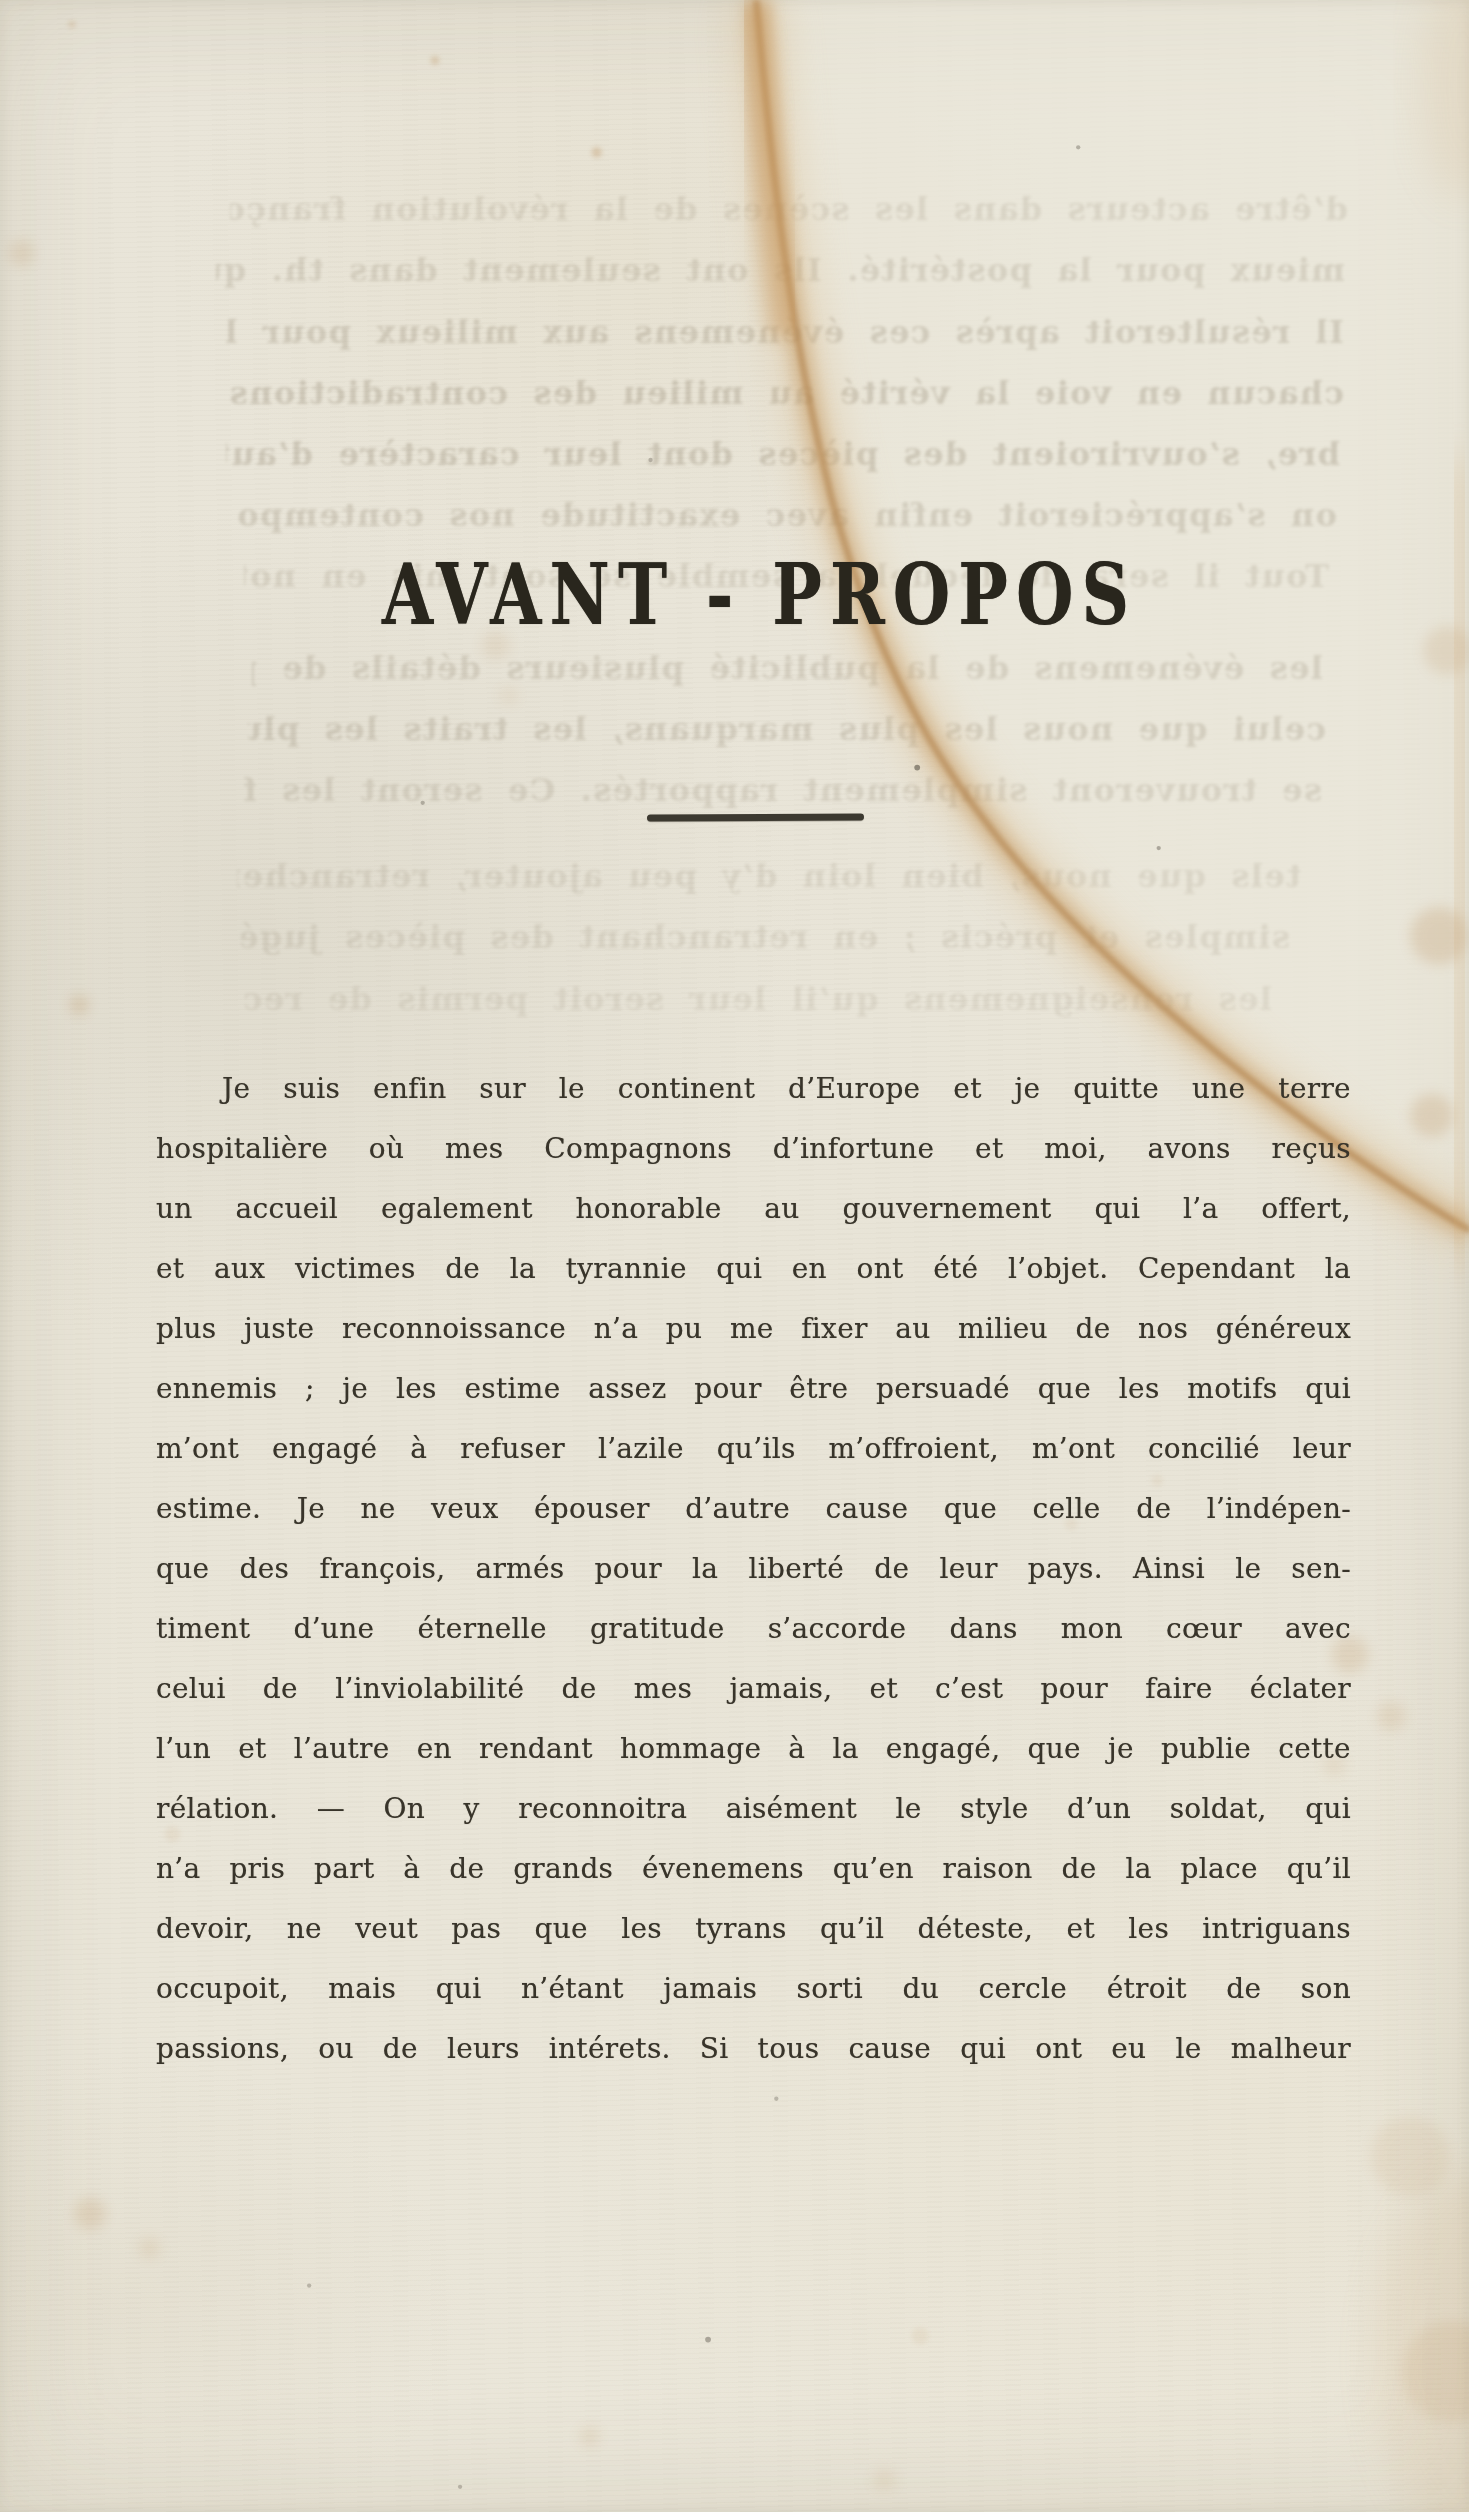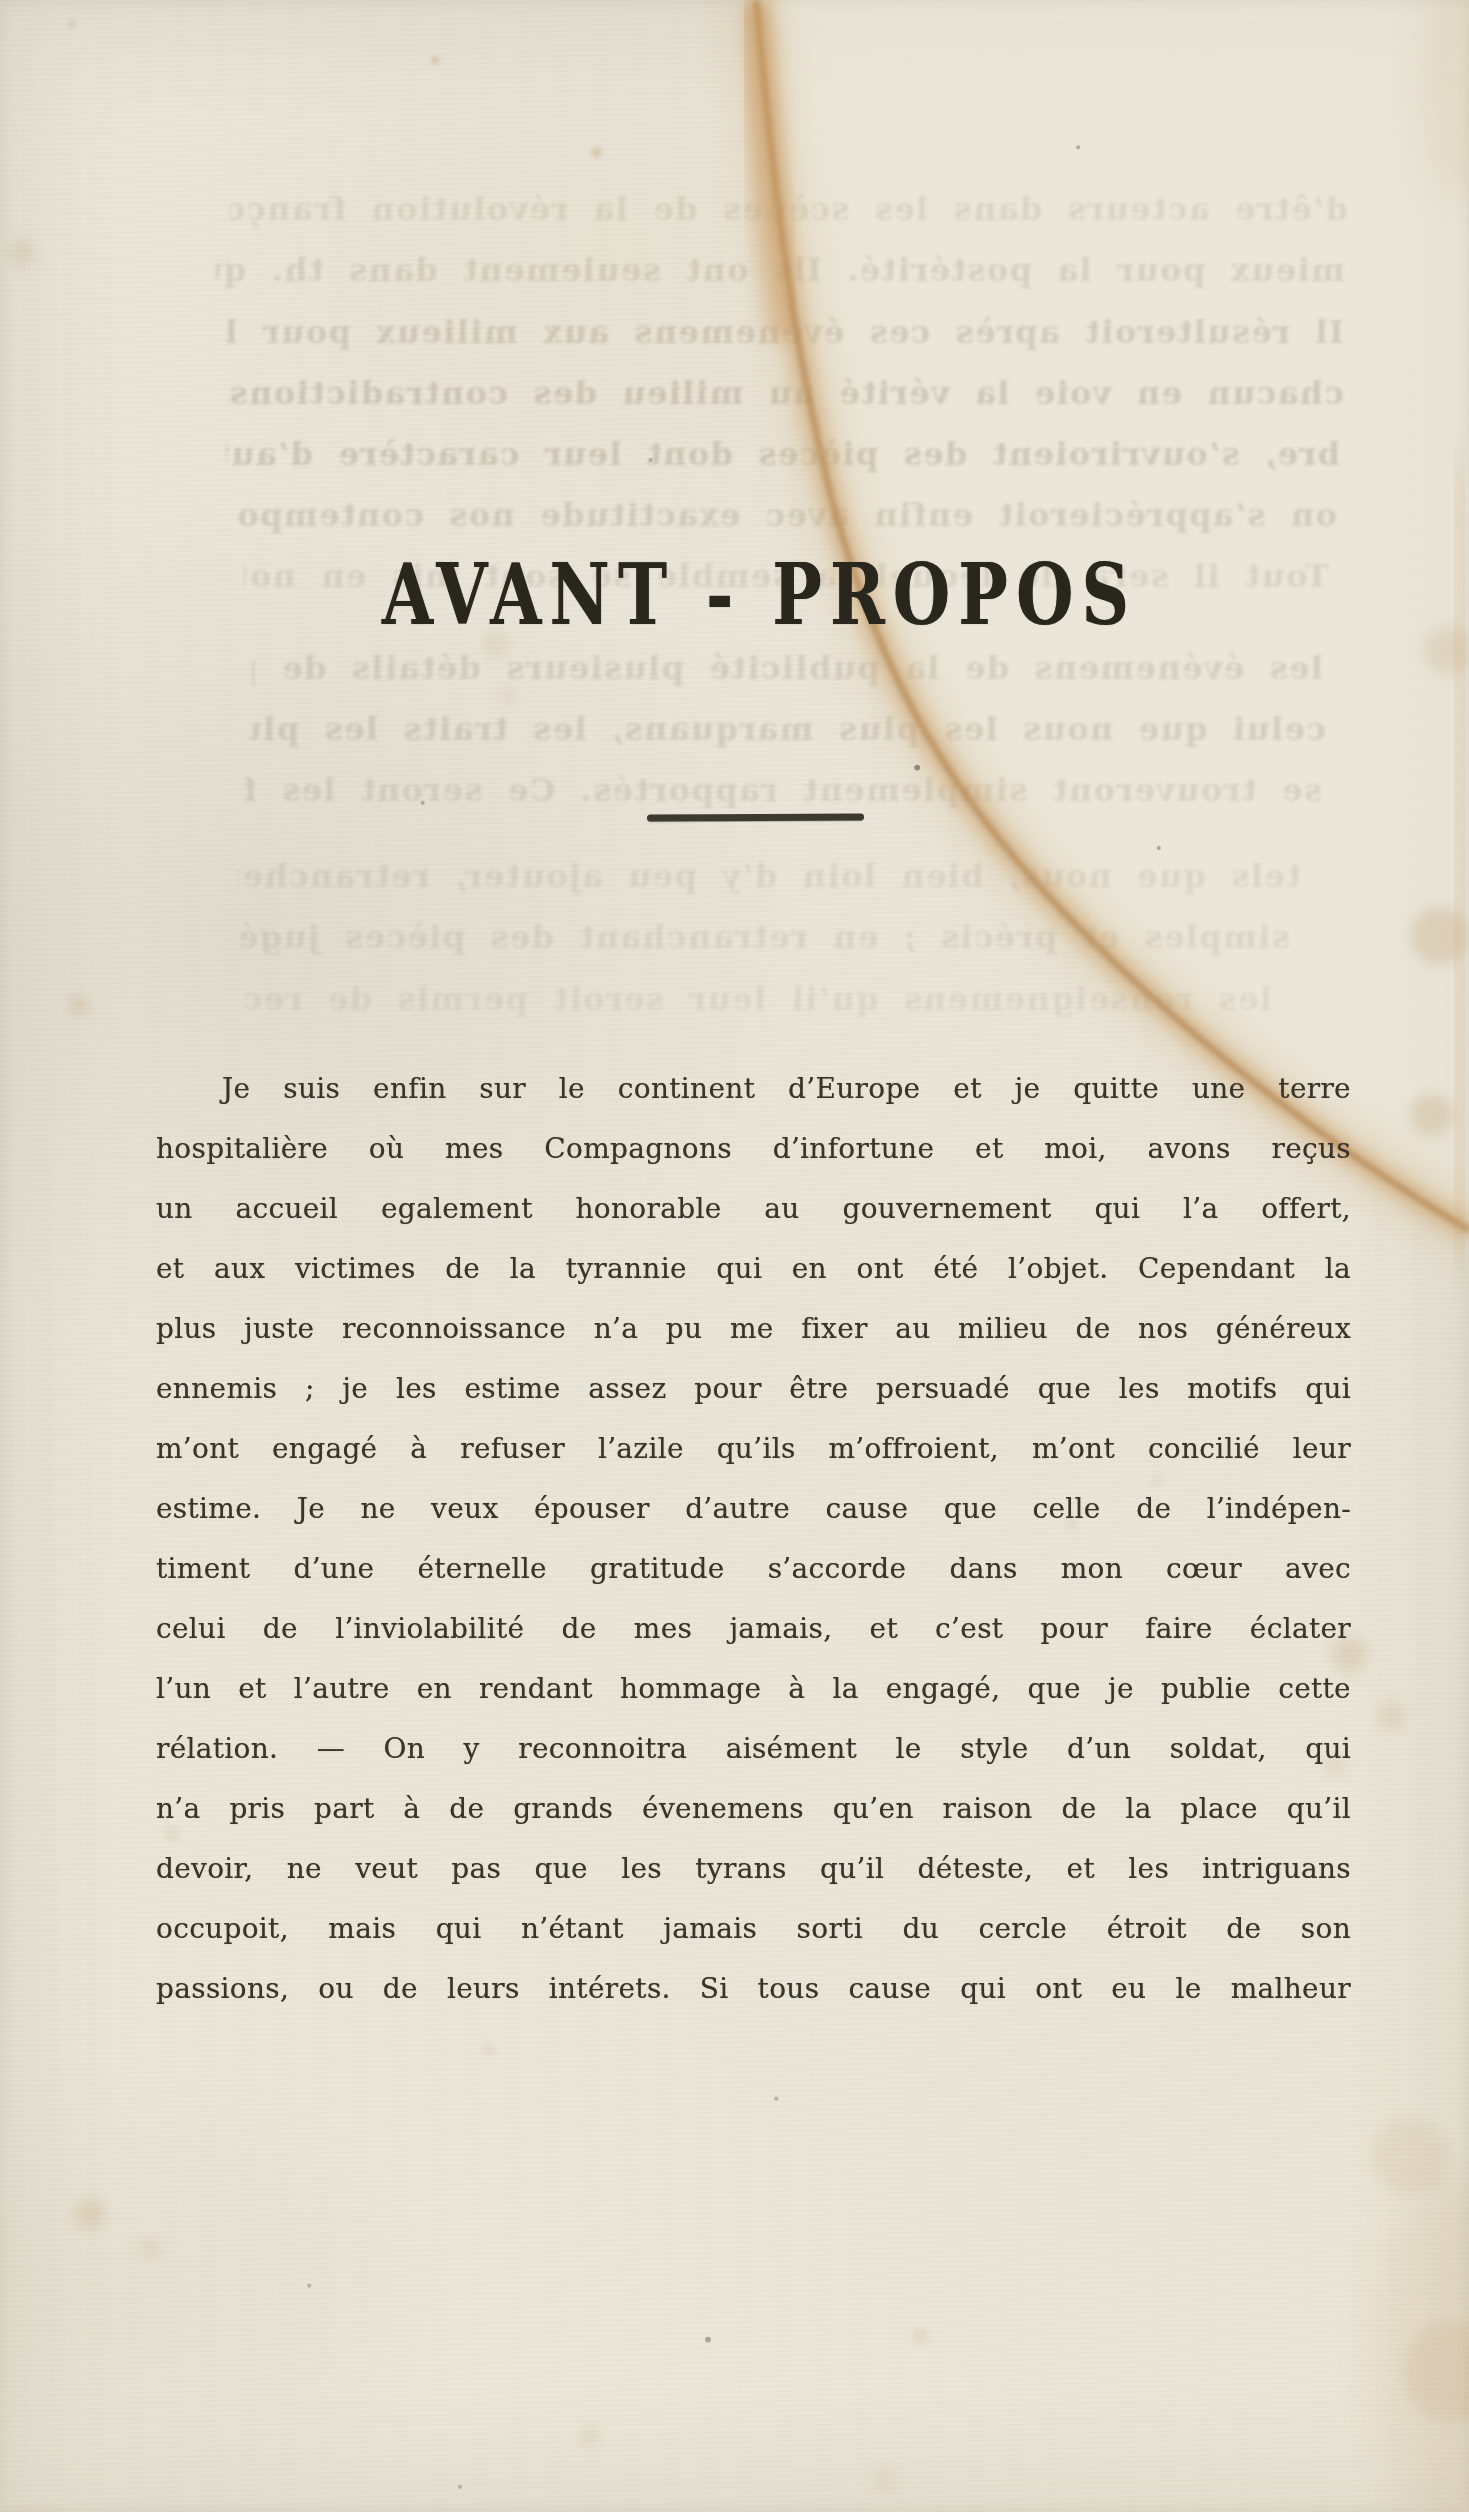--- a/index.html
+++ b/index.html
@@ -166,20 +166,21 @@
   <div class="divider foreground"></div>
   <div class="bodytext foreground" id="body-lines">
       <div class="line first">Je suis enfin sur le continent d’Europe et je quitte une terre</div>
       <div class="line">hospitalière où mes Compagnons d’infortune et moi, avons reçus</div>
       <div class="line">un accueil egalement honorable au gouvernement qui l’a offert,</div>
       <div class="line">et aux victimes de la tyrannie qui en ont été l’objet. Cependant la</div>
       <div class="line">plus juste reconnoissance n’a pu me fixer au milieu de nos généreux</div>
       <div class="line">ennemis ; je les estime assez pour être persuadé que les motifs qui</div>
       <div class="line">m’ont engagé à refuser l’azile qu’ils m’offroient, m’ont concilié leur</div>
       <div class="line">estime. Je ne veux épouser d’autre cause que celle de l’indépen-</div>
+      <div class="line">que des françois, armés pour la liberté de leur pays. Ainsi le sen-</div>
       <div class="line">timent d’une éternelle gratitude s’accorde dans mon cœur avec</div>
       <div class="line">celui de l’inviolabilité de mes jamais, et c’est pour faire éclater</div>
       <div class="line">l’un et l’autre en rendant hommage à la engagé, que je publie cette</div>
       <div class="line">rélation. — On y reconnoitra aisément le style d’un soldat, qui</div>
       <div class="line">n’a pris part à de grands évenemens qu’en raison  de  la  place qu’il</div>
       <div class="line">devoir,  ne  veut pas que  les tyrans  qu’il  déteste,  et  les  intriguans</div>
       <div class="line">occupoit,  mais  qui  n’étant  jamais  sorti  du  cercle  étroit  de  son</div>
       <div class="line">passions, ou de leurs intérets. Si tous cause qui ont eu le malheur</div>
     </div>
 

